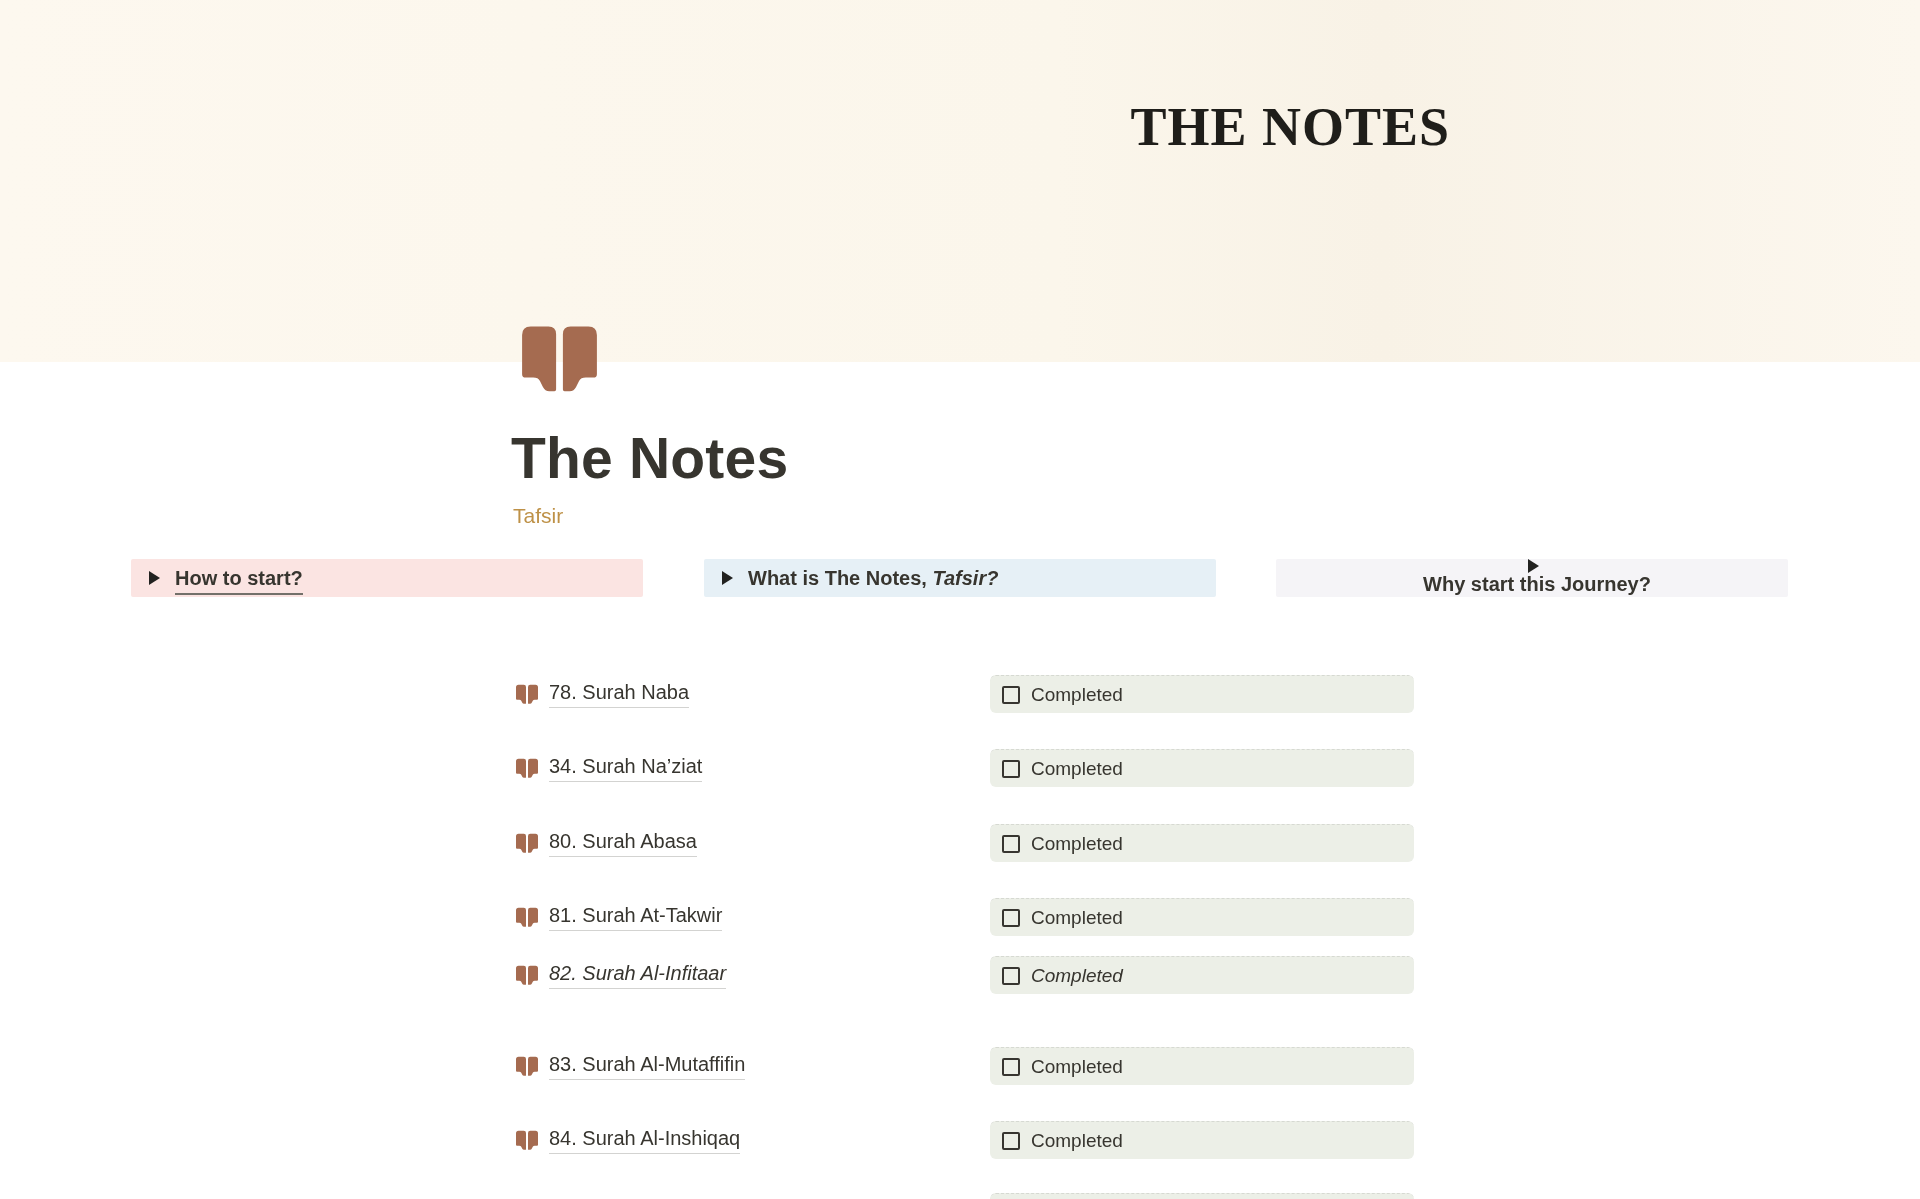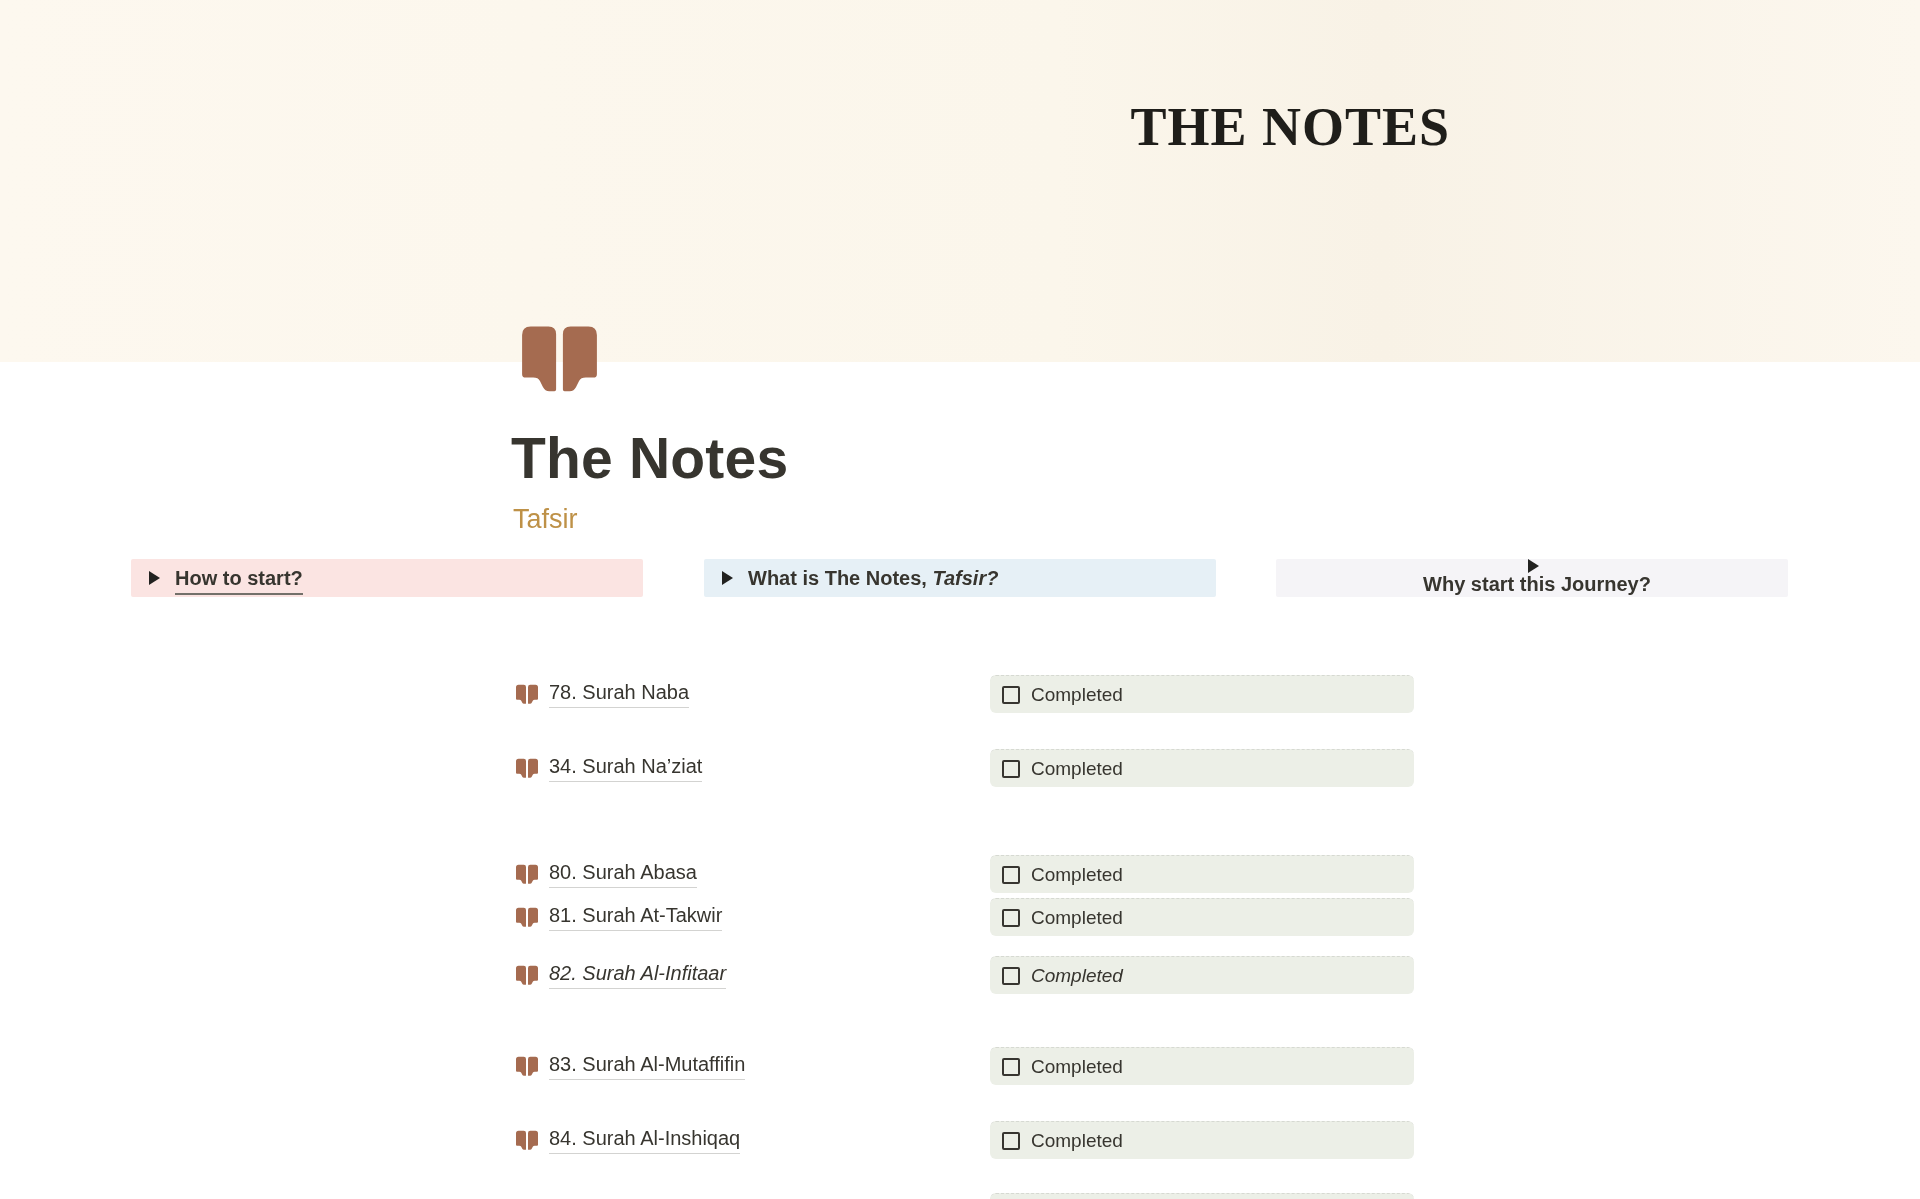--- a/index.html
+++ b/index.html
@@ -58,21 +58,21 @@
     left: 511px; top: 424px;
     font-size: 57px;
     font-weight: 700;
     line-height: 1.2;
     color: var(--text);
     letter-spacing: 0.2px;
   }
   .page-subtitle {
     position: absolute;
     left: 513px; top: 501px;
-    font-size: 27px;
+    font-size: 21px;
     line-height: 1.4;
     color: var(--gold);
   }
 
   
   .toggle {
     position: absolute;
     top: 559px;
     height: 38px;
     width: 512px;
@@ -237,21 +237,21 @@
             </svg>
       </span>
       <span class="surah-title">34. Surah Na’ziat</span>
     </div>
     <div class="completed-block">
       <span class="checkbox"></span>
       <span class="completed-label">Completed</span>
     </div>
   </div>
 
-  <div class="surah-row" style="top: 855px; text-align: right;">
+  <div class="surah-row" style="top: 824px; text-align: right;">
     <div class="surah-link">
       <span class="book-icon-small">
         <svg>
               <use href="#book-shape"></use>
             </svg>
       </span>
       <span class="surah-title">80. Surah Abasa</span>
     </div>
     <div class="completed-block">
       <span class="checkbox"></span>

